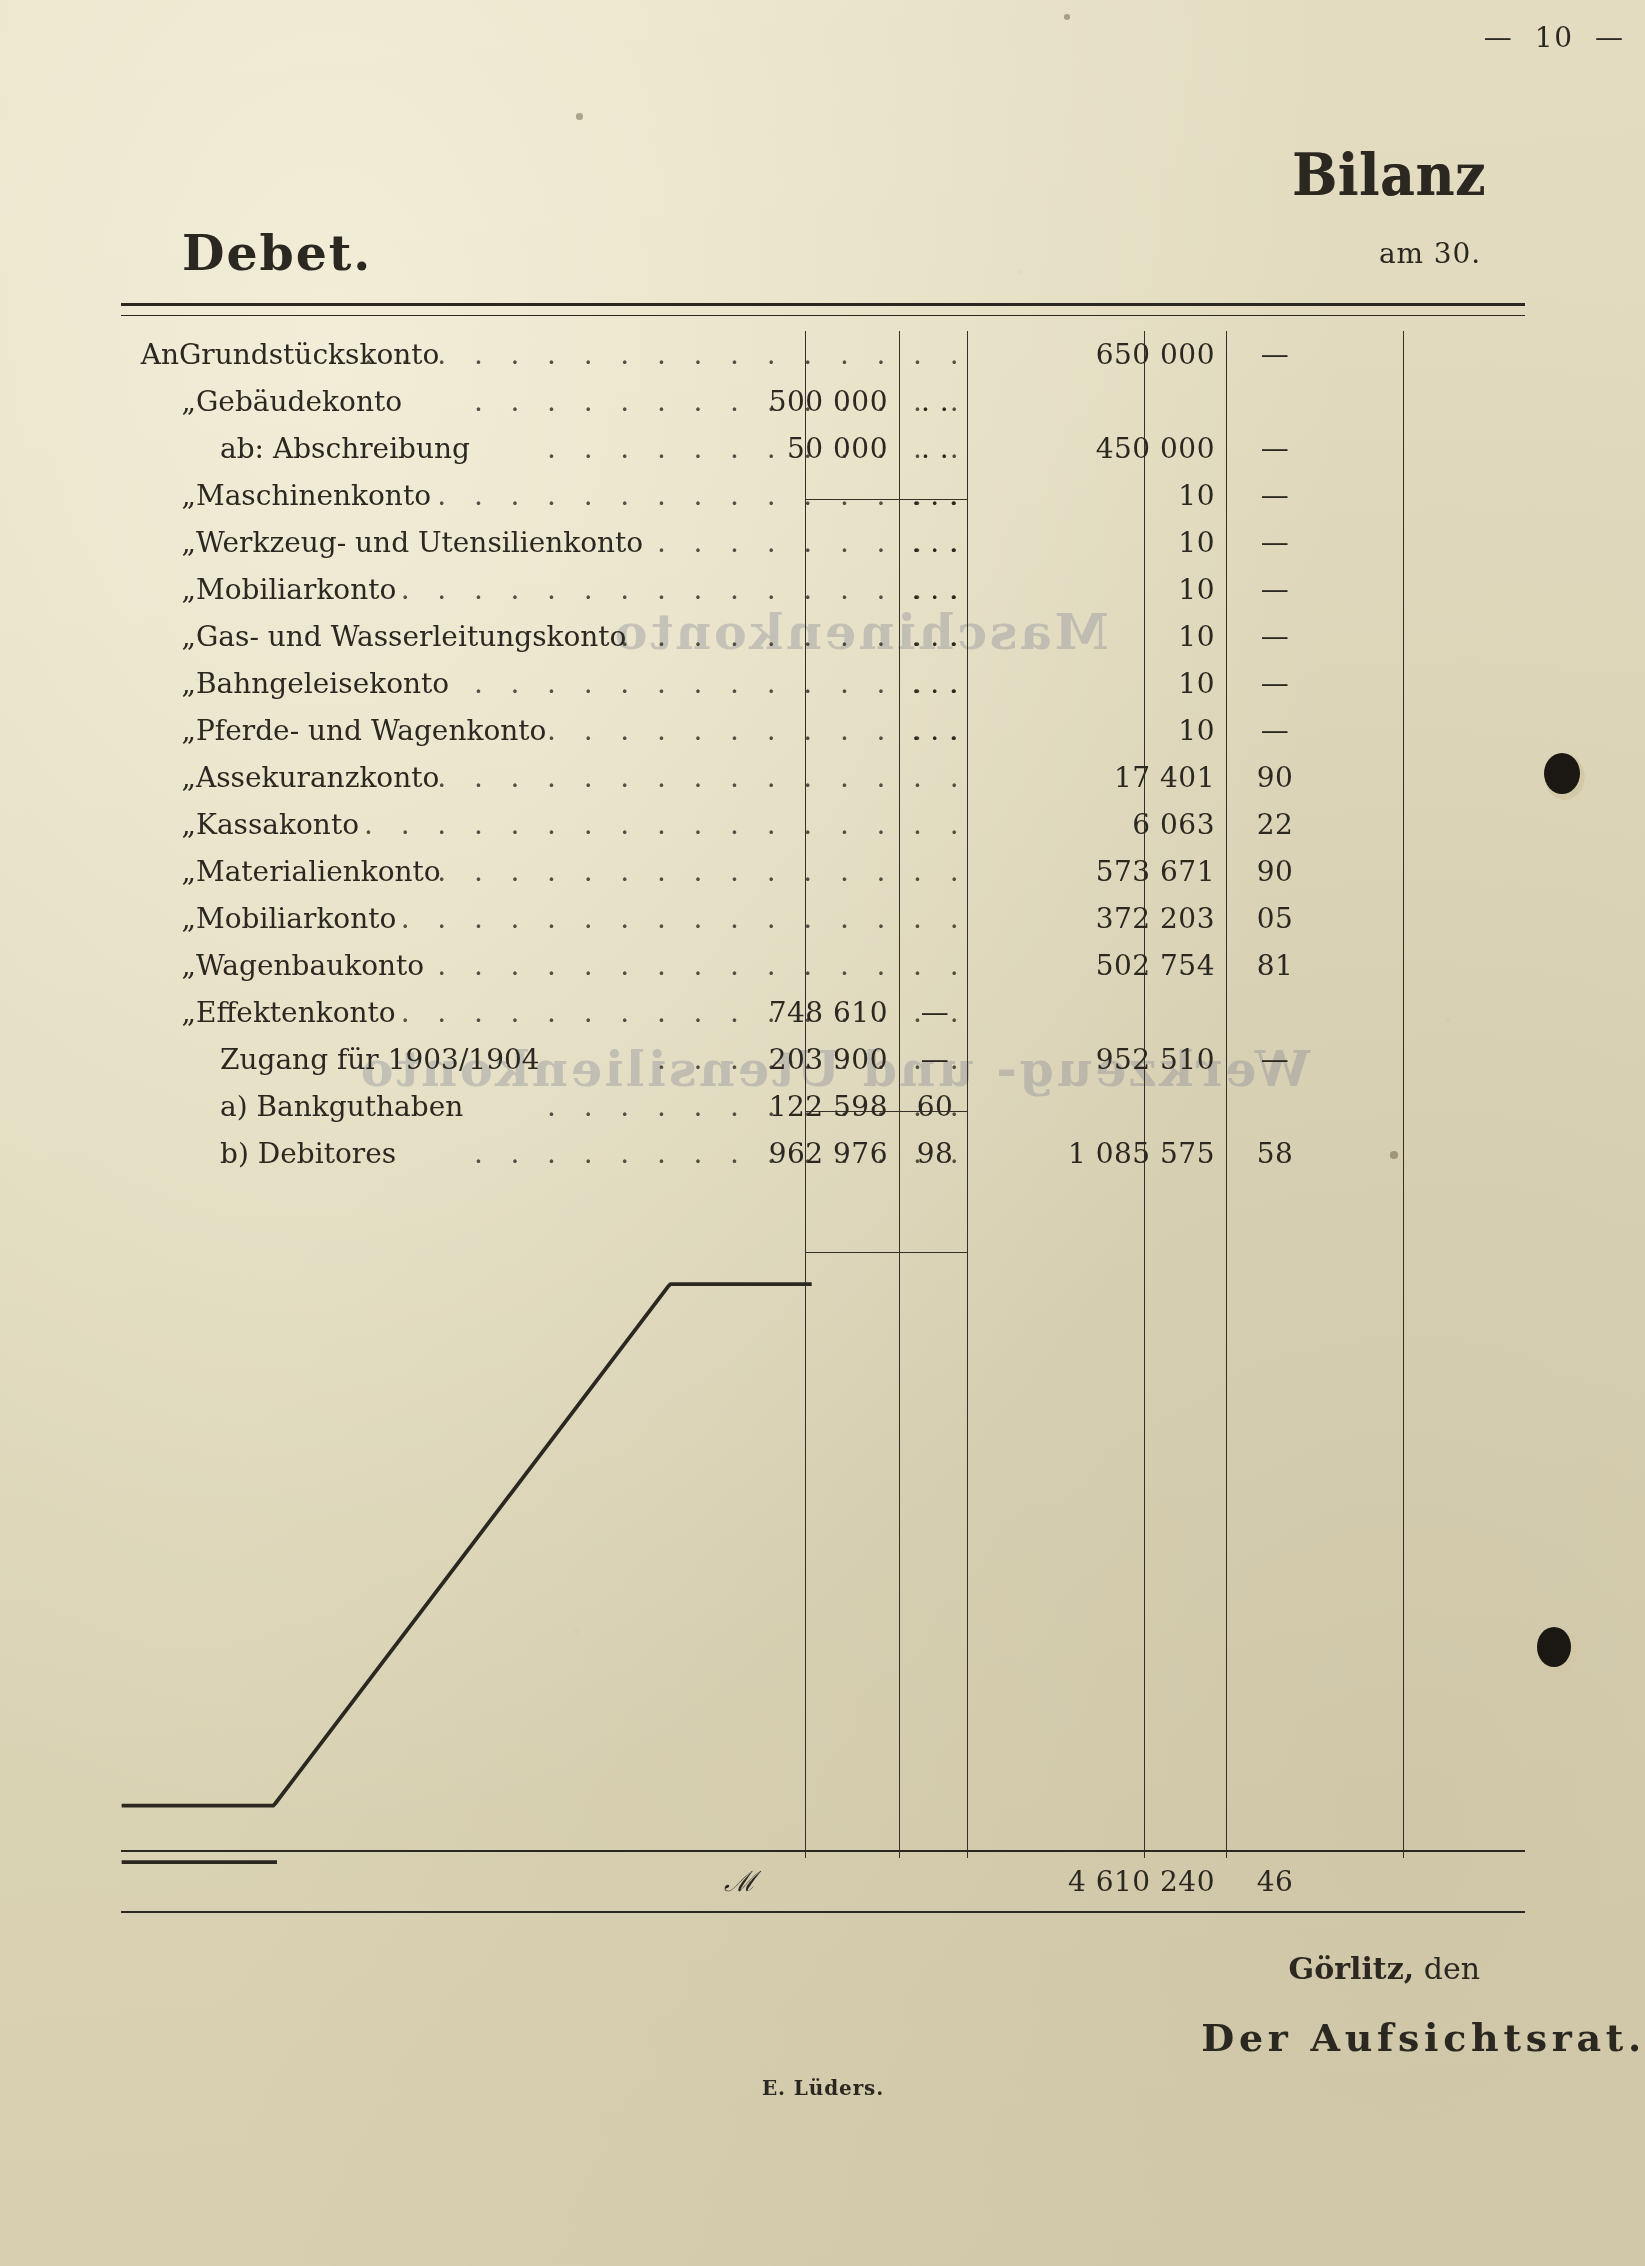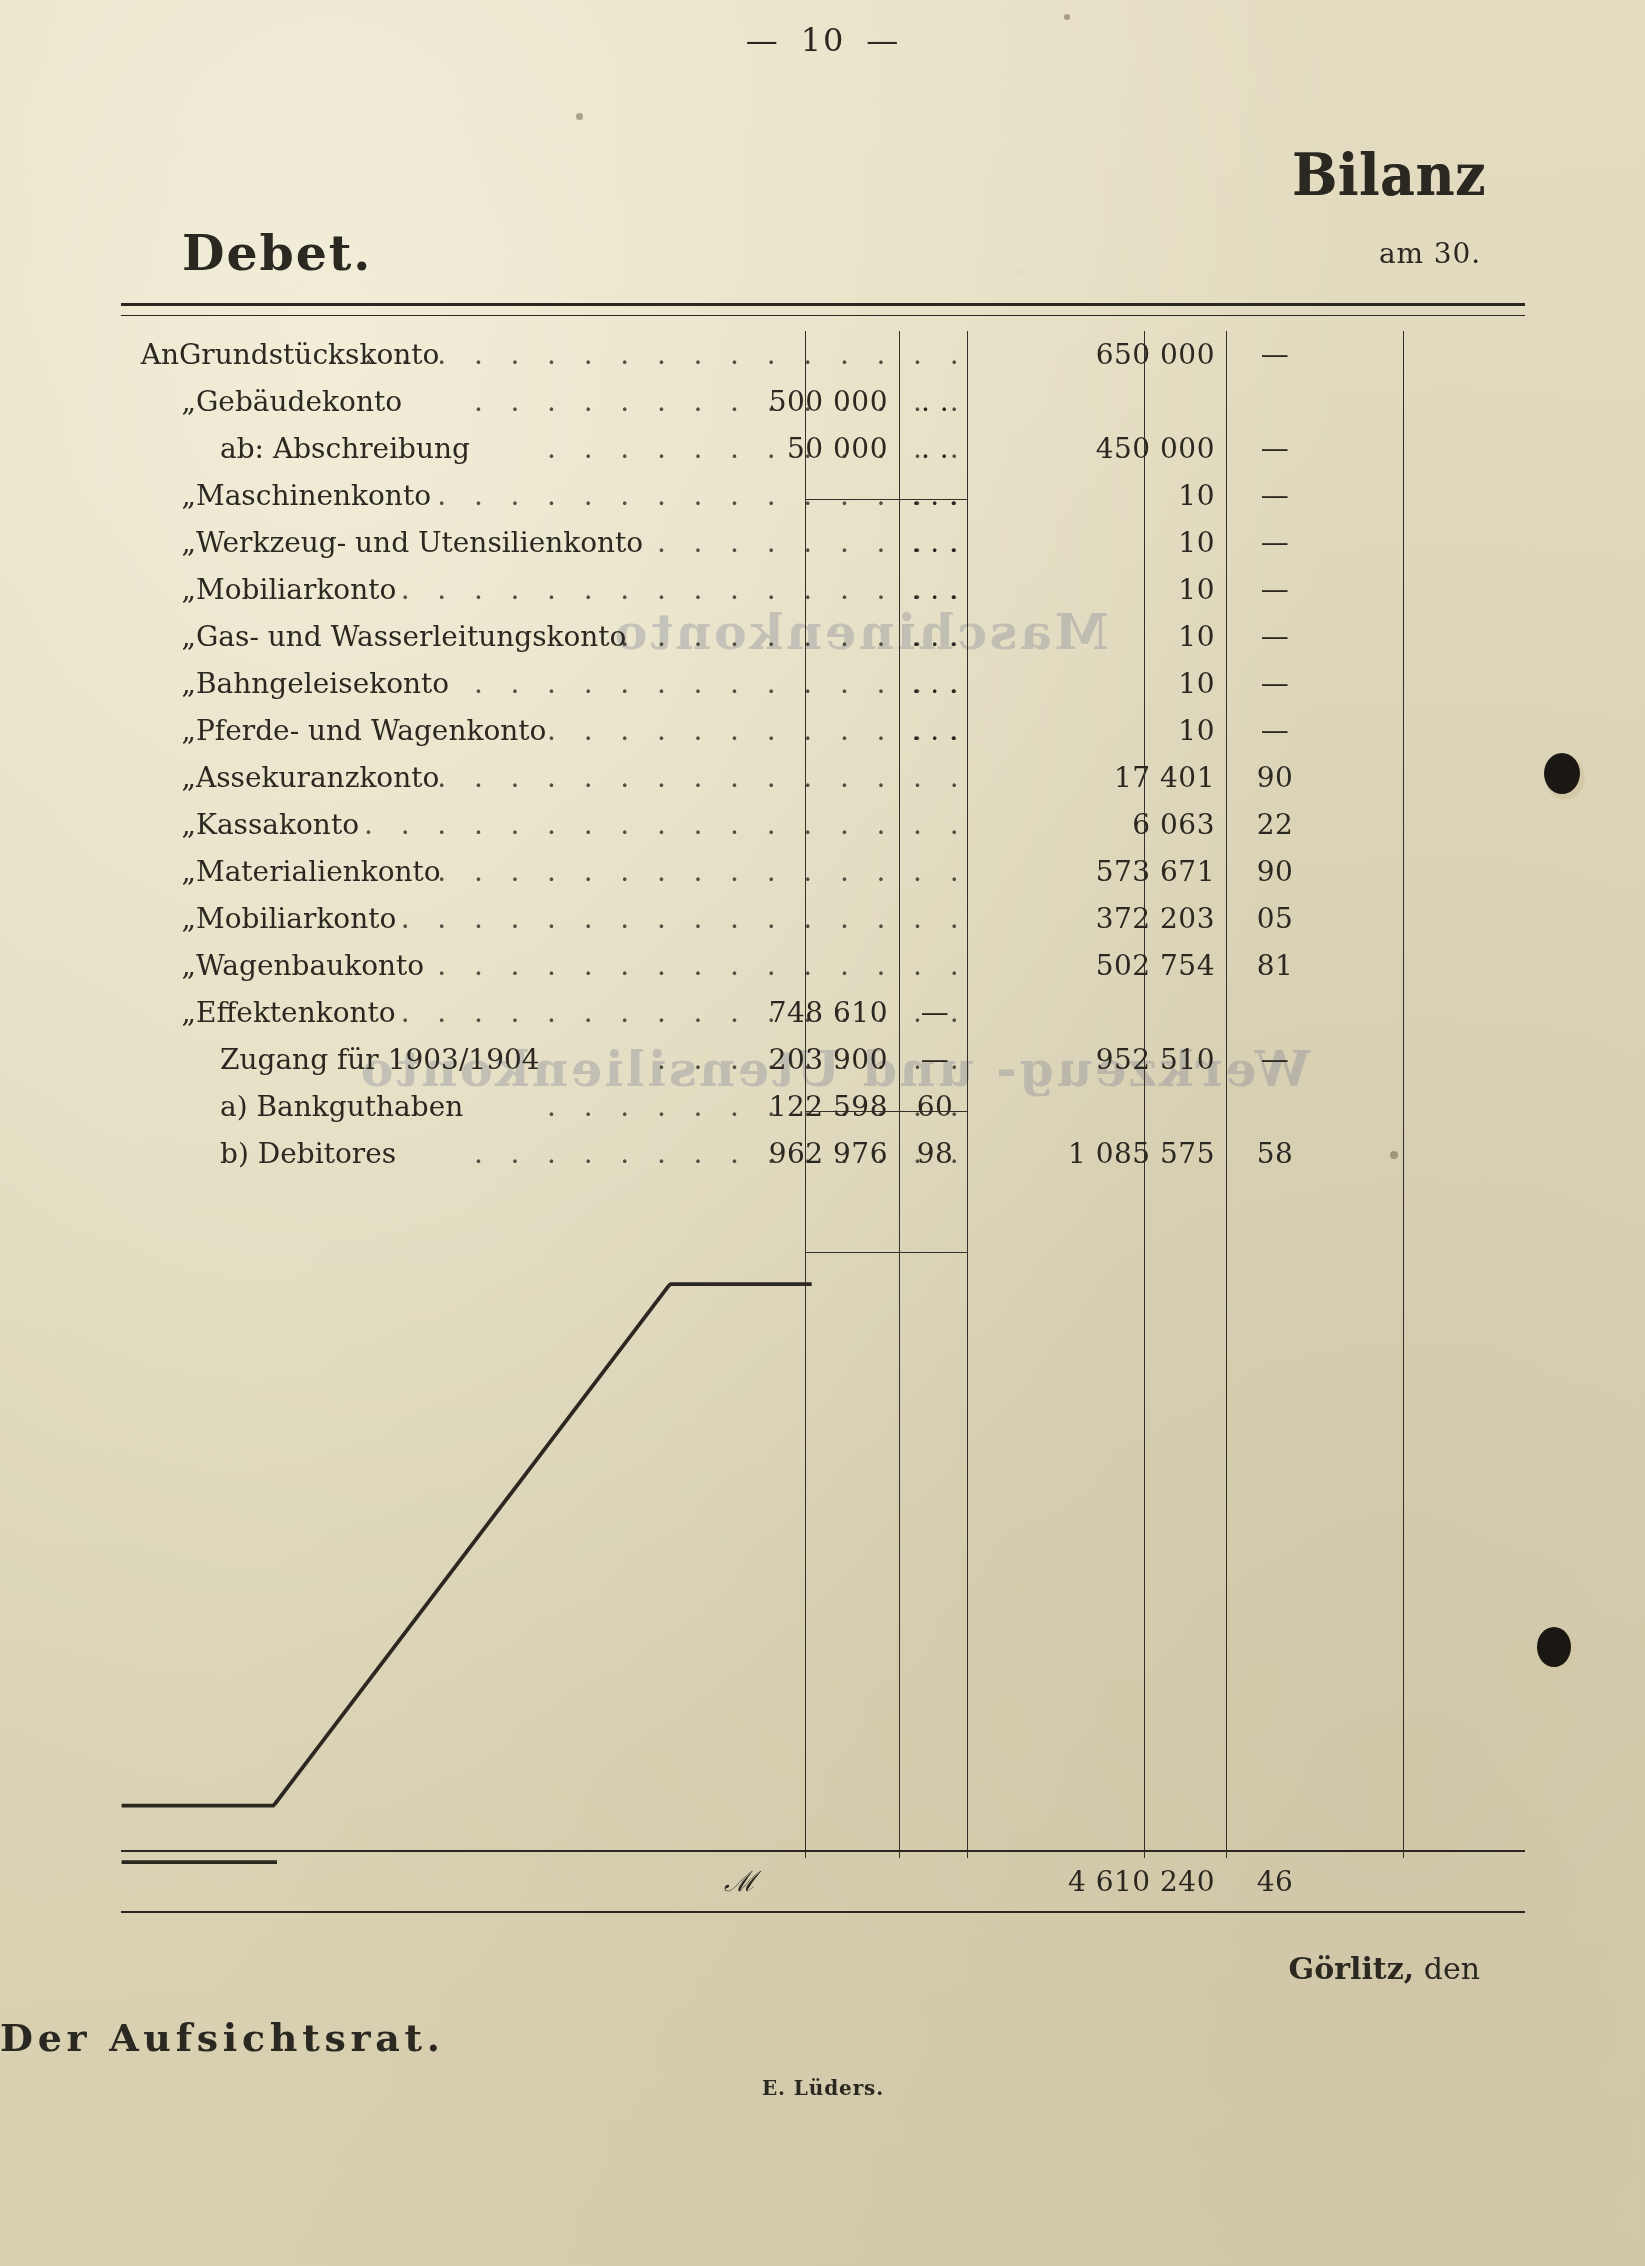--- a/index.html
+++ b/index.html
@@ -36,22 +36,22 @@
       radial-gradient(circle at 35% 72%, rgba(120,105,70,0.09) 0 1.9px, transparent 2.8px),
       radial-gradient(circle at 75% 90%, rgba(120,105,70,0.08) 0 1.9px, transparent 2.8px);
   }
 
   
   .folio {
     position: absolute;
     top: 21px;
     left: 0;
     width: 1646px;
-    text-align: center;
-    font-size: 32px;
+    text-align: right;
+    font-size: 28px;
     letter-spacing: 1.9px;
   }
   .folio .dash { display:inline-block; padding:0 21px; }
 
   
   .fraktur-title {
     position: absolute;
     right: 160px;
     top: 141px;
     font-family: "DejaVu Serif", serif;
@@ -229,21 +229,21 @@
     right: 166px;
     top: 1951px;
     font-size: 30px;
   }
   .goerlitz b { font-weight: 700; }
   .aufsichtsrat {
     position: absolute;
     left: 0;
     width: 1646px;
     top: 2015px;
-    text-align: left;
+    text-align: right;
     font-size: 38px;
     font-weight: 700;
     letter-spacing: 4.7px;
   }
   .luders {
     position: absolute;
     left: 0;
     width: 1646px;
     top: 2076px;
     text-align: center;

